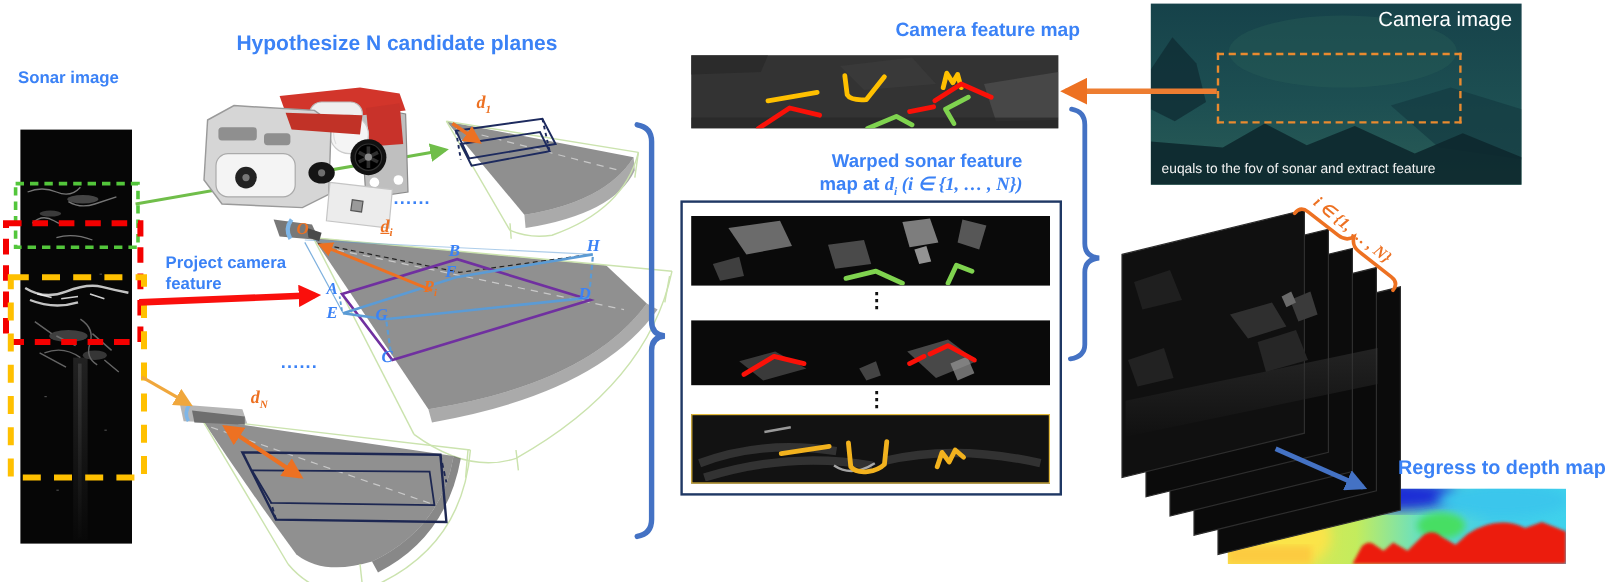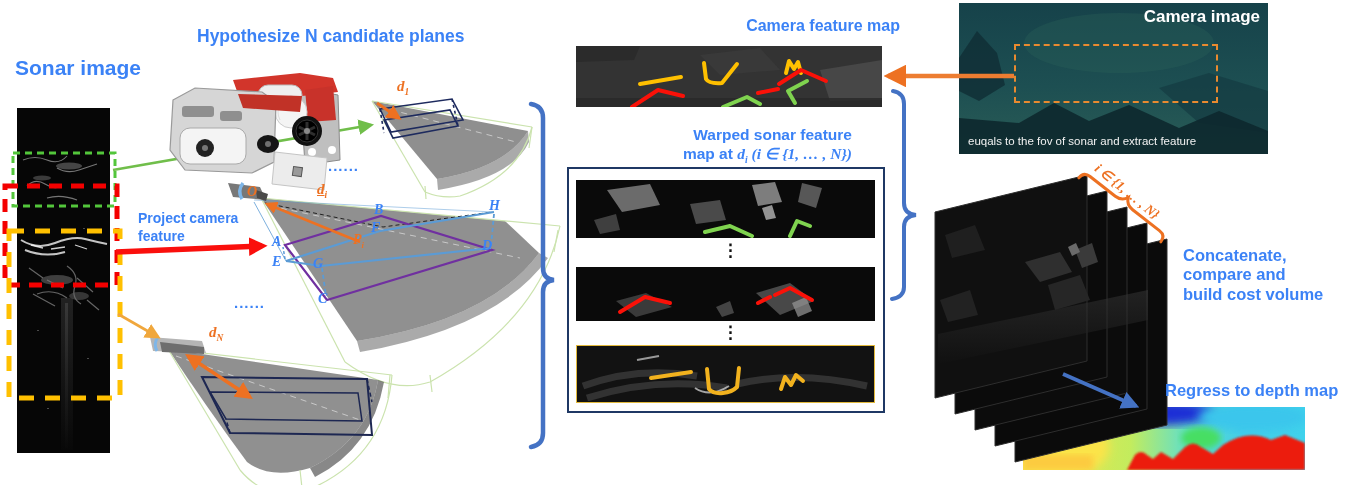--- a/index.html
+++ b/index.html
@@ -5,21 +5,21 @@
   html,body{margin:0;padding:0;background:#fff;}
   .canvas{position:relative;width:1347px;height:485px;background:#ffffff;overflow:hidden;
           font-family:"Liberation Sans",sans-serif;}
   .abs{position:absolute;}
   .lbl{position:absolute;font-weight:bold;color:#3b82f6;white-space:nowrap;}
   .math{font-family:"Liberation Serif",serif;font-style:italic;font-weight:bold;}
   .org{color:#ED7122;}
   sub{font-size:.62em;}
   .imgbox{position:absolute;overflow:hidden;}
   .vdots{position:absolute;font-weight:bold;color:#111;font-size:17px;line-height:1;}
-  .cam-title{position:absolute;right:8px;top:4px;color:#fff;font-weight:bold;font-size:17px;}
+  .cam-title{position:absolute;right:8px;top:4px;color:#fff;font-weight:normal;font-size:17px;}
   .cam-caption{position:absolute;left:9px;bottom:5px;color:#f2f2f2;font-size:11.5px;line-height:1.32;}
   .dashed-crop{position:absolute;left:55px;top:41px;width:200px;height:55px;border:2.5px dashed #E98A2F;}
   .warped-box{position:absolute;left:567px;top:167px;width:318px;height:246px;border:2.5px solid #1F3864;background:#fff;box-sizing:border-box;}
   .stack-label{position:absolute;left:1102px;top:160px;transform:rotate(39deg);transform-origin:left top;
                font-size:13.5px;}
 </style>
 </head>
 <body>
 
 <div class="canvas">
@@ -342,39 +342,34 @@
         <polygon points="1068,247 1076,243 1080,252 1072,256" fill="#6a6a6a"></polygon>
         <polygon points="945,235 975,225 985,250 952,258" fill="#1f1f1f"></polygon>
         <polygon points="940,300 970,290 978,315 948,322" fill="#222222"></polygon>
       </g>
     </g>
     <path d="M0,10 Q0,2 8,2 L40,2 Q48,2 51,-5 Q54,2 62,2 L96,2 Q104,2 104,10" transform="translate(1085,170) rotate(38)" fill="none" stroke="#ED7122" stroke-width="3" stroke-linecap="round"></path>
 
     <line x1="1063" y1="374" x2="1136" y2="406" stroke="#4472C4" stroke-width="4" marker-end="url(#mB)"></line>
   </svg>
 
-  <div class="lbl" style="left:15px;top:56px;font-size:21px;">Sonar image</div>
+  <div class="lbl" style="left:15px;top:56px;font-size:14px;">Sonar image</div>
   <div class="lbl" style="left:197px;top:26px;font-size:17.5px;">Hypothesize N candidate planes</div>
   <div class="lbl" style="left:138px;top:210px;font-size:14px;width:110px;white-space:normal;line-height:1.25;">Project camera feature</div>
 
   <div class="lbl" style="left:328px;top:157px;font-size:15px;letter-spacing:1px;">......</div>
   <div class="lbl" style="left:234px;top:294px;font-size:15px;letter-spacing:1px;">......</div>
 
   <div class="lbl" style="left:640px;top:17px;width:260px;text-align:right;font-size:16px;">Camera feature map</div>
 
   <div class="lbl" style="left:612px;top:126px;width:240px;text-align:right;font-size:15.5px;line-height:1.22;">
     <div>Warped sonar feature</div>
     <div><span>map at </span><span class="math">d</span><sub class="math">i</sub><span class="math"> (i ∈ {1, … , N})</span></div>
   </div>
 
-  <div class="lbl" style="left:1183px;top:246px;font-size:16.5px;line-height:1.18;">
-    <div>Concatenate,</div>
-    <div>compare and</div>
-    <div>build cost volume</div>
-  </div>
   <div class="lbl" style="left:1165px;top:381px;font-size:16.5px;">Regress to depth map</div>
 
   <div class="lbl math org stack-label">i ∈ {1, … , N}</div>
 
   <span class="lbl math org" style="left:397px;top:78px;font-size:15px;font-family:Liberation Serif, serif;"><span>d</span><sub>1</sub></span>
   <span class="lbl math org" style="left:317px;top:181px;font-size:15px;text-decoration:underline;"><span>d</span><sub>i</sub></span>
   <span class="lbl math org" style="left:209px;top:324px;font-size:15px;"><span>d</span><sub>N</sub></span>
   <span class="lbl math org" style="left:247px;top:184px;font-size:14px;">O</span>
   <span class="lbl math org" style="left:353px;top:232px;font-size:14px;"><span>P</span><sub>i</sub></span>
   <span class="lbl math" style="left:272px;top:234px;font-size:14px;">A</span>

